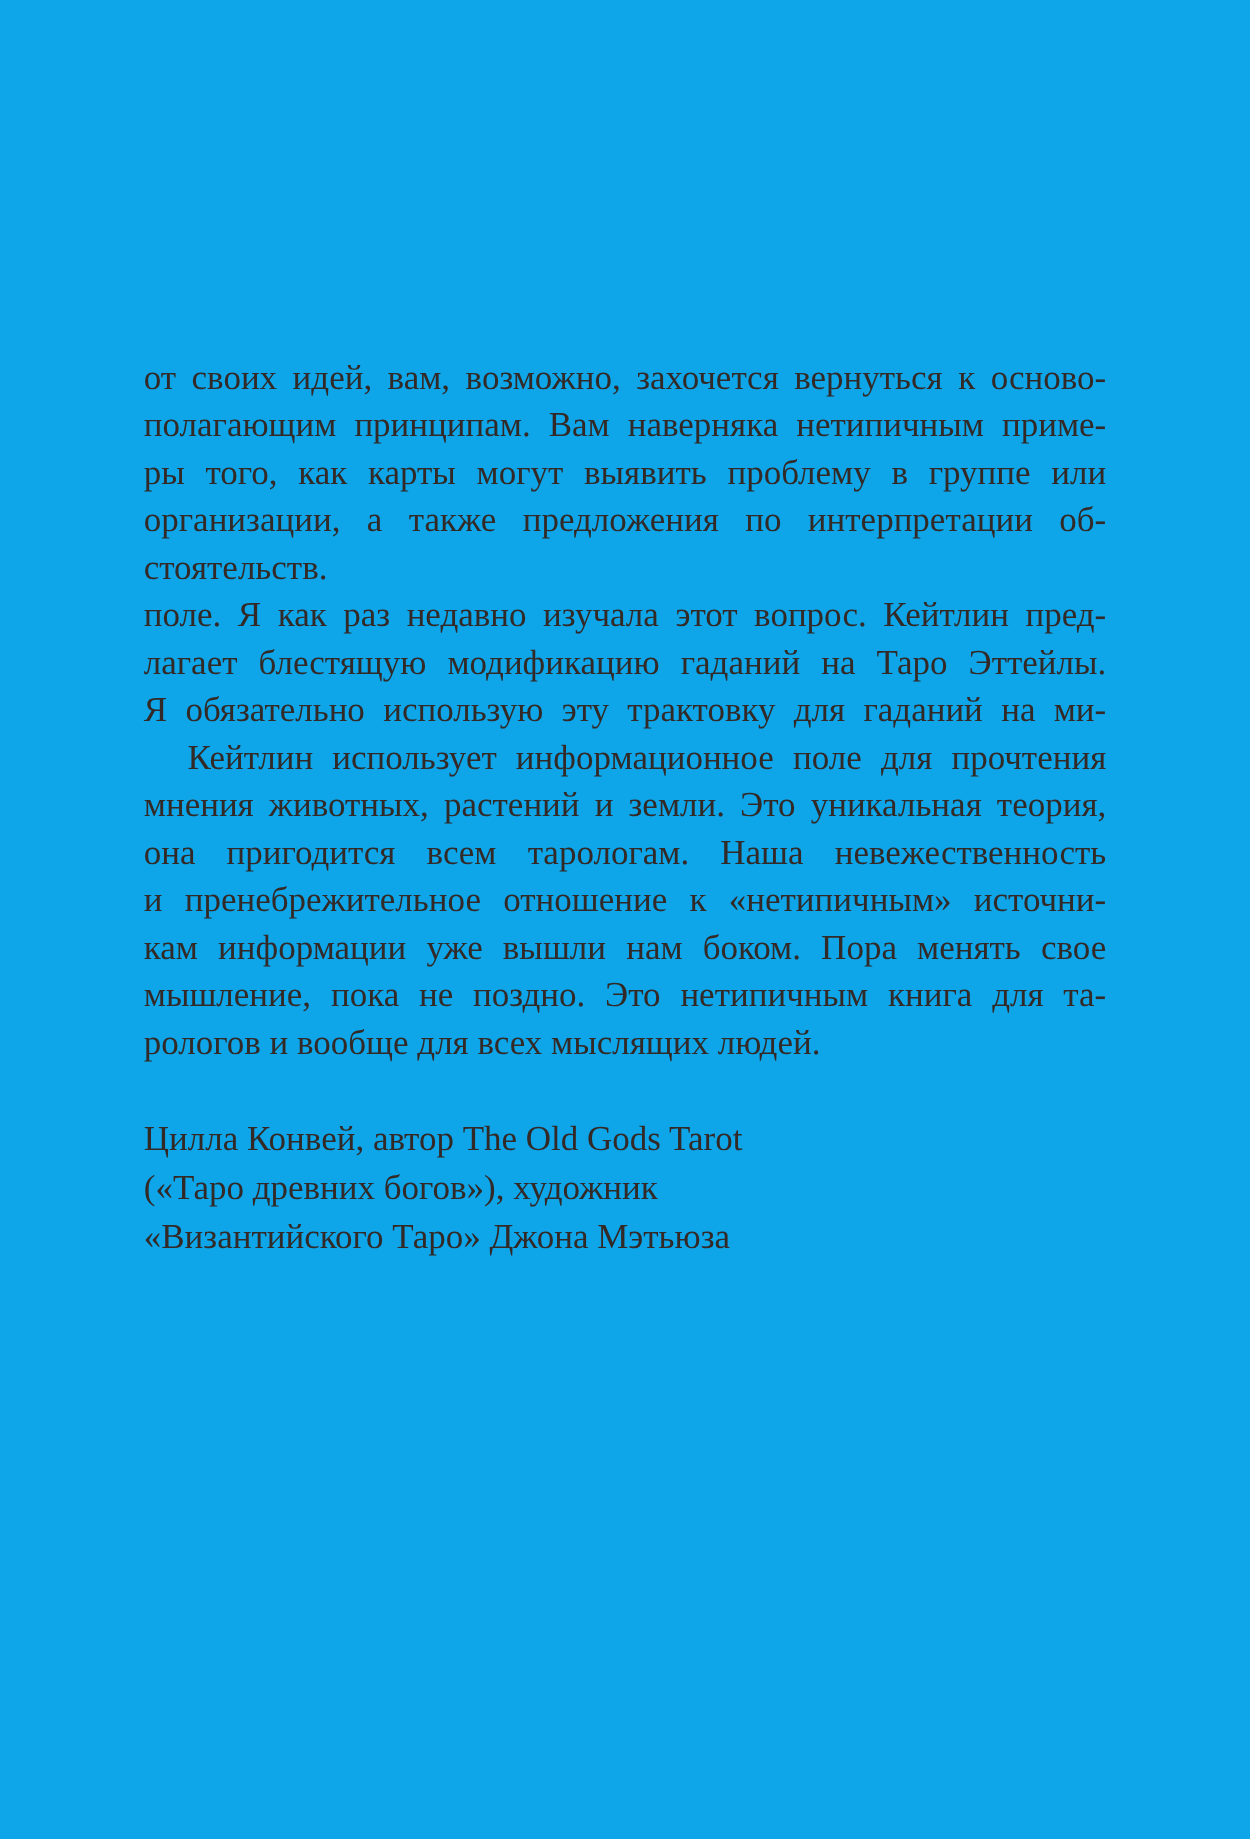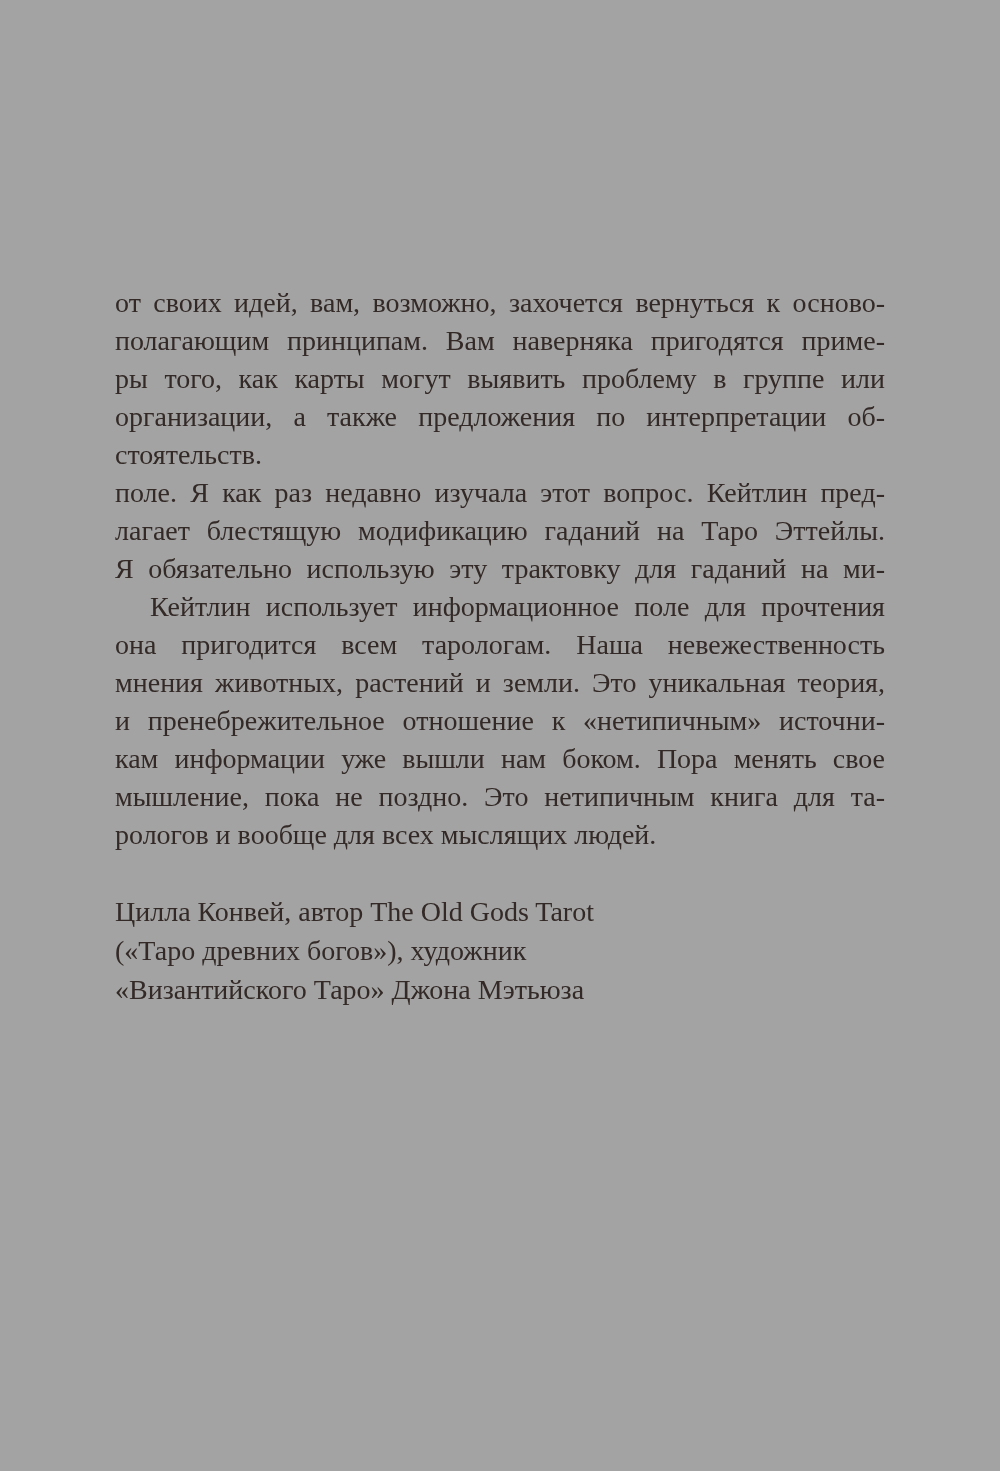--- a/index.html
+++ b/index.html
@@ -4,21 +4,21 @@
 <style>
   html, body {
     margin: 0;
     padding: 0;
     background: #ffffff;
   }
   .page {
     position: relative;
     width: 1000px;
     height: 1471px;
-    background: #a3a3a3;
+    background: #0ea5e9;
     overflow: hidden;
     font-family: "Liberation Serif", "DejaVu Serif", serif;
     color: #332a27;
   }
   .text-block {
     position: absolute;
     top: 284px;
     left: 115px;
     width: 770px;
     font-size: 28px;
@@ -43,30 +43,30 @@
     line-height: 39px;
   }
 </style>
 </head>
 <body>
 
 <div class="page">
   <main class="text-block">
     <div>
         <div class="line">от своих идей, вам, возможно, захочется вернуться к осново-</div>
-        <div class="line">полагающим принципам. Вам наверняка пригодятся приме-</div>
+        <div class="line">полагающим принципам. Вам наверняка нетипичным приме-</div>
         <div class="line">ры того, как карты могут выявить проблему в группе или</div>
         <div class="line">организации, а также предложения по интерпретации об-</div>
         <div class="line last">стоятельств.</div>
         <div class="line">поле. Я как раз недавно изучала этот вопрос. Кейтлин пред-</div>
         <div class="line">лагает блестящую модификацию гаданий на Таро Эттейлы.</div>
         <div class="line">Я обязательно использую эту трактовку для гаданий на ми-</div>
         <div class="line indent">Кейтлин использует информационное поле для прочтения</div>
+        <div class="line">мнения животных, растений и земли. Это уникальная теория,</div>
         <div class="line">она пригодится всем тарологам. Наша невежественность</div>
-        <div class="line">мнения животных, растений и земли. Это уникальная теория,</div>
         <div class="line">и пренебрежительное отношение к «нетипичным» источни-</div>
         <div class="line">кам информации уже вышли нам боком. Пора менять свое</div>
         <div class="line">мышление, пока не поздно. Это нетипичным книга для та-</div>
         <div class="line last">рологов и вообще для всех мыслящих людей.</div>
       </div>
     <div class="attribution">
         <div class="attr-line">Цилла Конвей, автор The Old Gods Tarot</div>
         <div class="attr-line">(«Таро древних богов»), художник</div>
         <div class="attr-line">«Византийского Таро» Джона Мэтьюза</div>
       </div>

